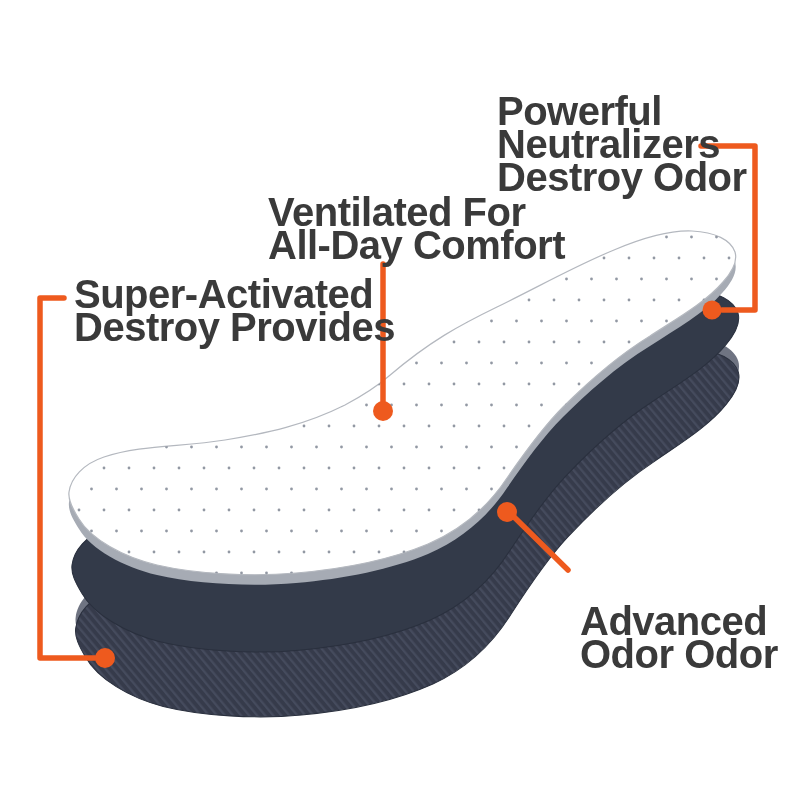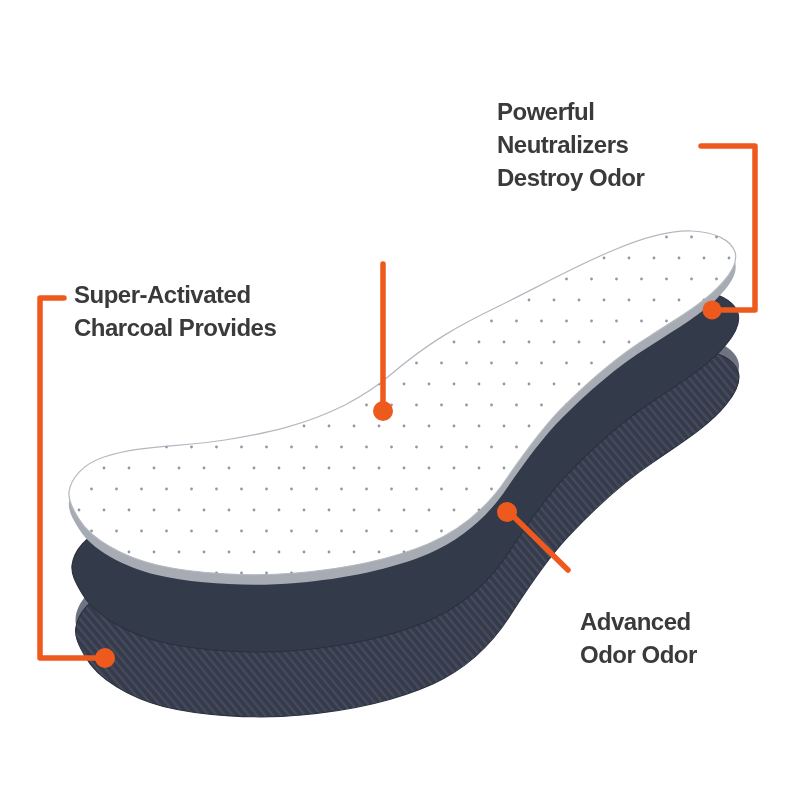--- a/index.html
+++ b/index.html
@@ -7,21 +7,21 @@
     position:relative;
     width:800px;height:799px;
     background:var(--background,#fff);
     overflow:hidden;
     font-family:"Liberation Sans",sans-serif;
   }
   .stage{position:absolute;left:0;top:0;width:800px;height:799px;}
   .label{
     position:absolute;
     font-weight:700;
-    font-size:24px;
+    font-size:40px;
     line-height:33px;
     letter-spacing:-0.5px;
     color:var(--text,#3a3a3a);
     white-space:nowrap;
   }
   .label span{display:block;}
   
   .top-fill{fill:var(--top-layer,#fff);stroke:var(--top-layer-outline,#b4b8bf);stroke-width:1.2;}
   .top-edge{fill:var(--top-layer-edge,#a6abb4);}
   .dot-fill{fill:var(--top-layer-dots,#9298a3);}
@@ -97,24 +97,28 @@
       <circle class="callout-dot" cx="507" cy="512" r="10"></circle>
     </g>
   </svg>
 
   <div class="label" style="left:497px;top:95px;">
     <span>Powerful</span>
     <span>Neutralizers</span>
     <span>Destroy Odor</span>
   </div>
 
+  <div class="label" style="left:268px;top:196px;">
+    <span>Ventilated For</span>
+    <span>All-Day Comfort</span>
+  </div>
 
   <div class="label" style="left:74px;top:278px;">
     <span>Super-Activated</span>
-    <span>Charcoal Provides</span>
+    <span>Destroy Provides</span>
   </div>
 
   <div class="label" style="left:580px;top:561px;margin-top:44px;">
     <span>Advanced</span>
     <span>Odor Odor</span>
   </div>
 
 </div>
 
 </body></html>

